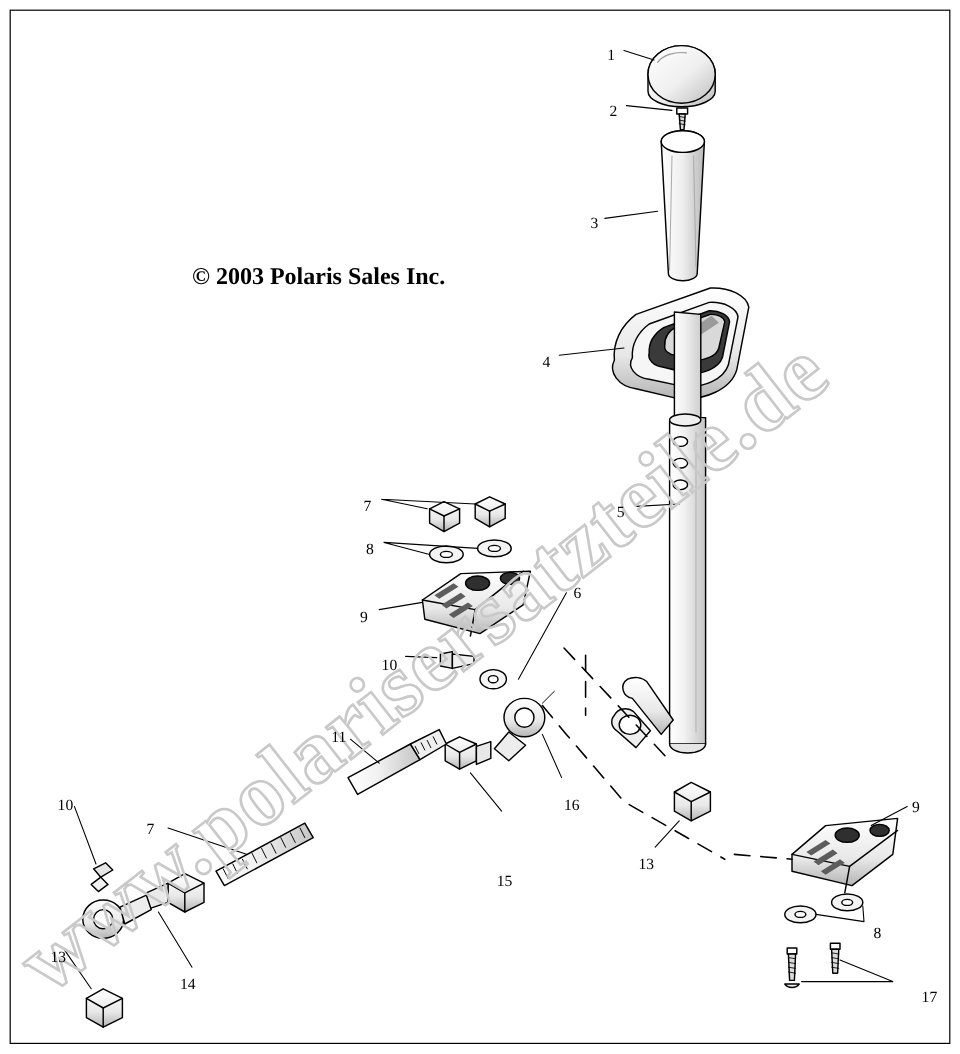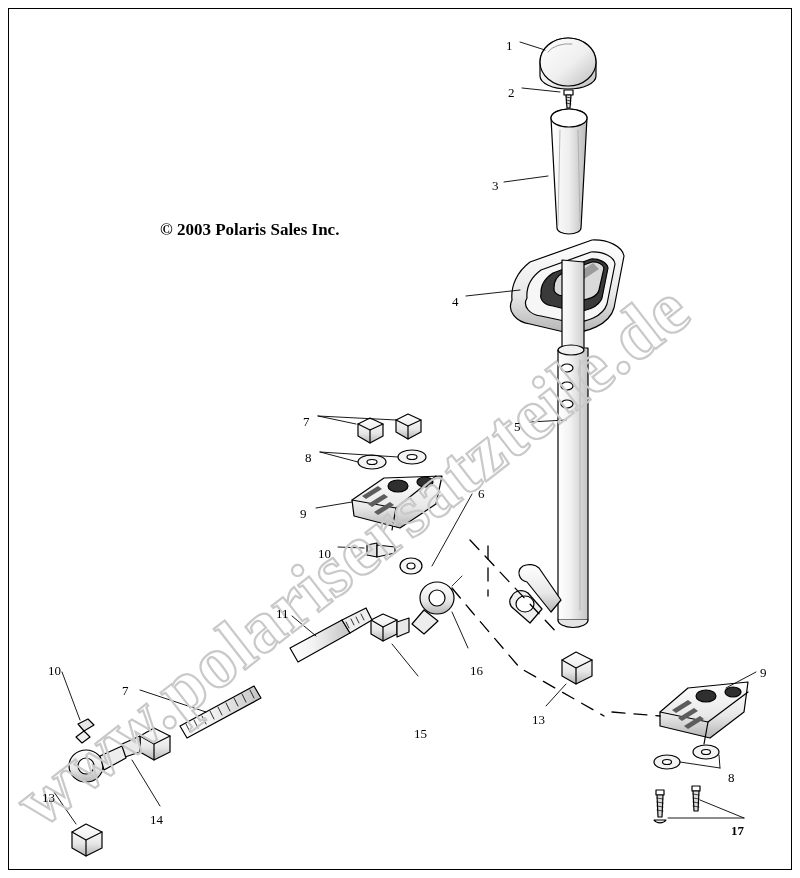--- a/index.html
+++ b/index.html
@@ -29,21 +29,21 @@
     left: 0;
     top: 0;
     width: 800px;
     height: 878px;
   }
   .copyright {
     position: absolute;
     left: 160px;
     top: 220px;
     font-family: "Liberation Serif", serif;
-    font-size: 17px;
+    font-size: 20px;
     font-weight: bold;
     color: #000000;
     white-space: nowrap;
   }
   .callout {
     position: absolute;
     font-family: "Liberation Serif", serif;
     font-size: 13px;
     color: #000000;
     white-space: nowrap;
@@ -305,20 +305,20 @@
       <div class="callout" style="left: 303px; top: 414px;">7</div>
       <div class="callout" style="left: 305px; top: 450px;">8</div>
       <div class="callout" style="left: 300px; top: 506px;">9</div>
       <div class="callout" style="left: 318px; top: 546px;">10</div>
       <div class="callout" style="left: 276px; top: 606px;">11</div>
       <div class="callout" style="left: 414px; top: 685px; margin-top: 41px;">15</div>
       <div class="callout" style="left: 470px; top: 663px;">16</div>
       <div class="callout" style="left: 532px; top: 712px;">13</div>
       <div class="callout" style="left: 760px; top: 665px;">9</div>
       <div class="callout" style="left: 728px; top: 770px;">8</div>
-      <div class="callout" style="left: 731px; top: 823px; font-weight: bold;">17</div>
+      <div class="callout" style="left: 768px; top: 823px;">17</div>
       <div class="callout" style="left: 48px; top: 663px;">10</div>
       <div class="callout" style="left: 122px; top: 683px;">7</div>
       <div class="callout" style="left: 42px; top: 790px;">13</div>
       <div class="callout" style="left: 150px; top: 812px;">14</div>
     </div>
 
 </div>
 
 </body></html>

